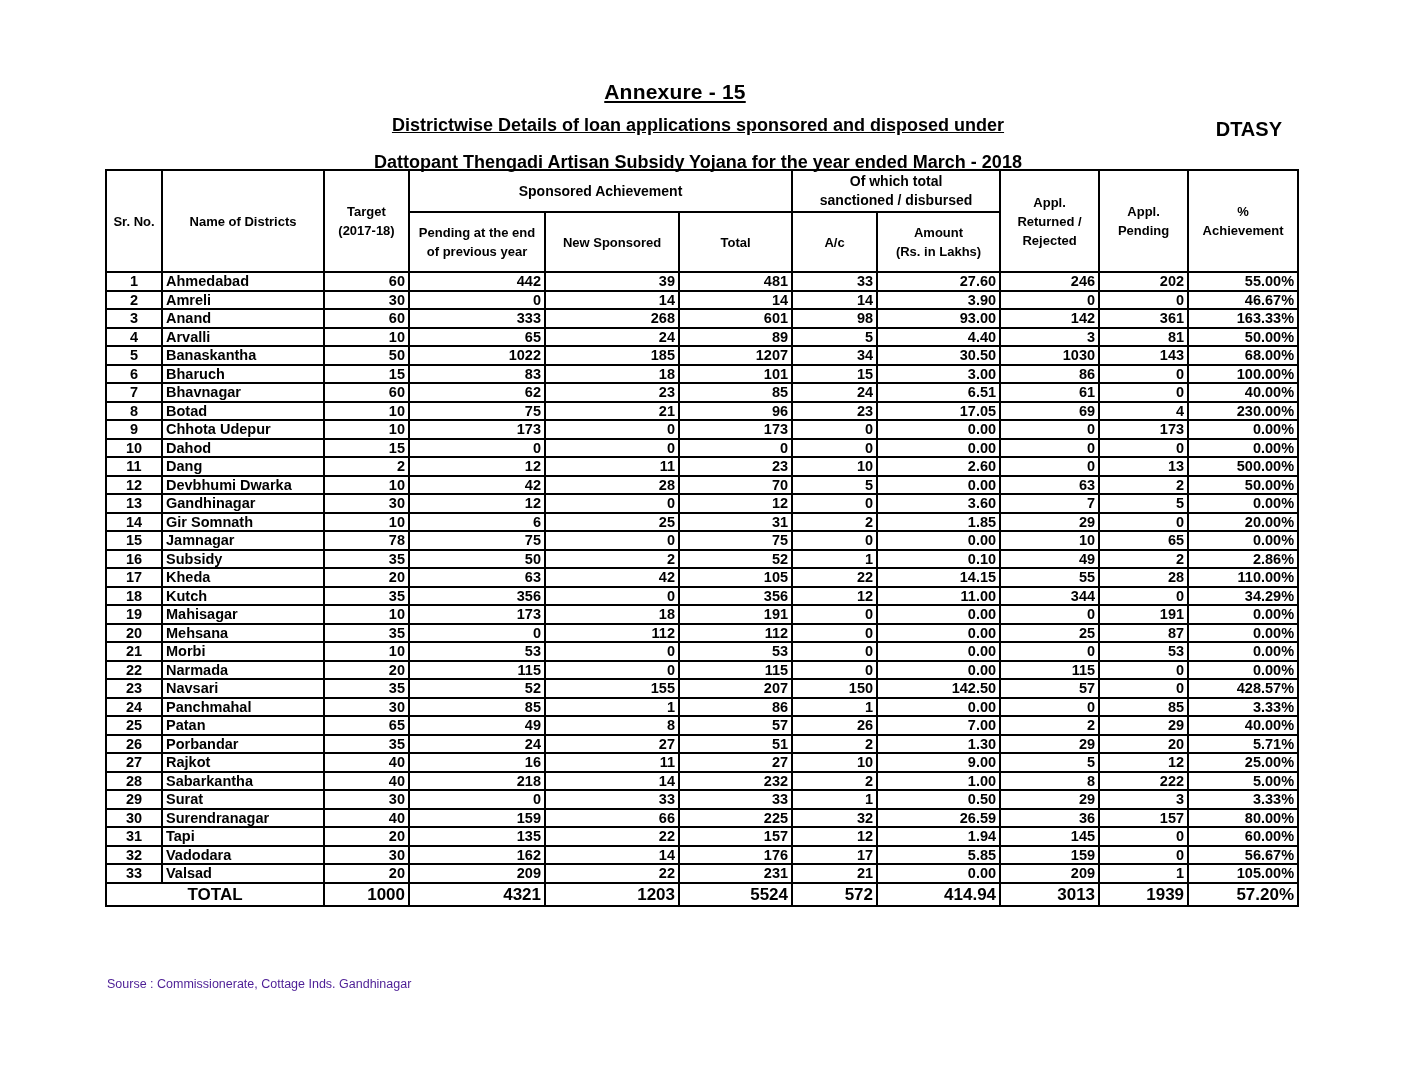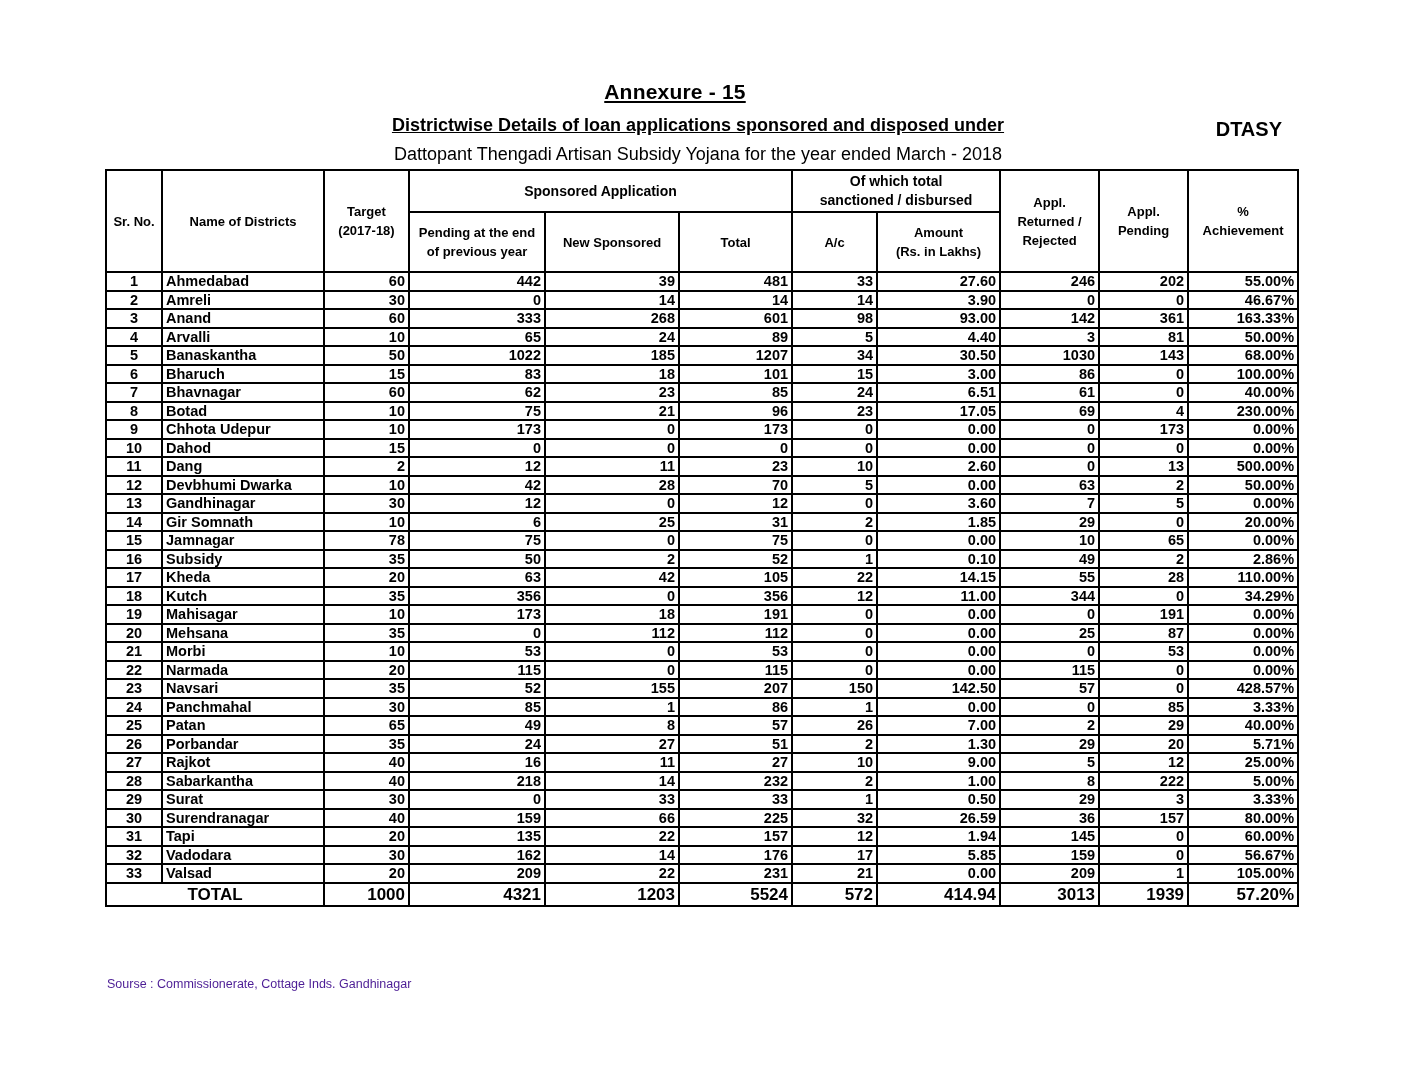--- a/index.html
+++ b/index.html
@@ -1,20 +1,20 @@
 <!DOCTYPE html>
 <html><head>
 <meta charset="utf-8">
 <style>
   html, body { margin: 0; padding: 0; background: #ffffff; }
   body { width: 1408px; height: 1088px; position: relative; font-family: "Liberation Sans", sans-serif; color: #000; overflow: hidden; }
   .title { position: absolute; left: 0; width: 1350px; top: 80px; text-align: center; font-weight: bold; font-size: 21px; letter-spacing: 0.2px; text-decoration: underline; }
   .code { position: absolute; right: 126px; top: 82px; font-weight: bold; font-size: 20px; margin-top: 36px; }
   .sub1 { position: absolute; left: 0; width: 1396px; top: 115px; text-align: center; font-weight: bold; font-size: 18px; text-decoration: underline; }
-  .sub2 { position: absolute; left: 0; width: 1396px; top: 144px; text-align: center; font-weight: normal; font-size: 18px; }
+  .sub2 { position: absolute; left: 0; width: 1396px; top: 152px; text-align: center; font-weight: bold; font-size: 18px; }
   table.main { position: absolute; left: 105px; top: 169px; width: 1192px; border-collapse: collapse; table-layout: fixed; font-weight: bold; }
   table.main td, table.main th { border: 2px solid #000; padding: 0 3px; font-size: 14.5px; line-height: 16.5px; height: 16.5px; white-space: nowrap; overflow: hidden; }
   table.main th { font-size: 13px; font-weight: bold; line-height: 19px; text-align: center; vertical-align: middle; }
   table.main th.grp { font-size: 14px; }
   table.main td.num { text-align: right; }
   table.main td.sr { text-align: center; }
   table.main td.nm { text-align: left; margin-top: 8px; }
   tr.total td { font-size: 17px; line-height: 21px; height: 21px; }
   tr.total td.lbl { text-align: center; }
   .source { position: absolute; left: 107px; top: 977px; font-size: 12.5px; color: #4c1d95; }
@@ -39,21 +39,21 @@
     <col style="width:123px">
     <col style="width:99px">
     <col style="width:89px">
     <col style="width:110px">
   </colgroup>
   <thead>
     <tr style="height:42px">
       <th rowspan="2"><span>Sr. No.</span></th>
       <th rowspan="2"><span>Name of Districts</span></th>
       <th rowspan="2"><span>Target</span><br><span>(2017-18)</span></th>
-      <th colspan="3" class="grp"><span>Sponsored Application</span></th>
+      <th colspan="3" class="grp"><span>Sponsored Achievement</span></th>
       <th colspan="2" class="grp"><span>Of which total</span><br><span>sanctioned / disbursed</span></th>
       <th rowspan="2"><span>Appl.</span><br><span>Returned /</span><br><span>Rejected</span></th>
       <th rowspan="2"><span>Appl.</span><br><span>Pending</span></th>
       <th rowspan="2"><span>%</span><br><span>Achievement</span></th>
     </tr>
     <tr style="height:60px">
       <th style="white-space:normal"><span>Pending at the end of previous year</span></th>
       <th><span>New Sponsored</span></th>
       <th><span>Total</span></th>
       <th><span>A/c</span></th>

